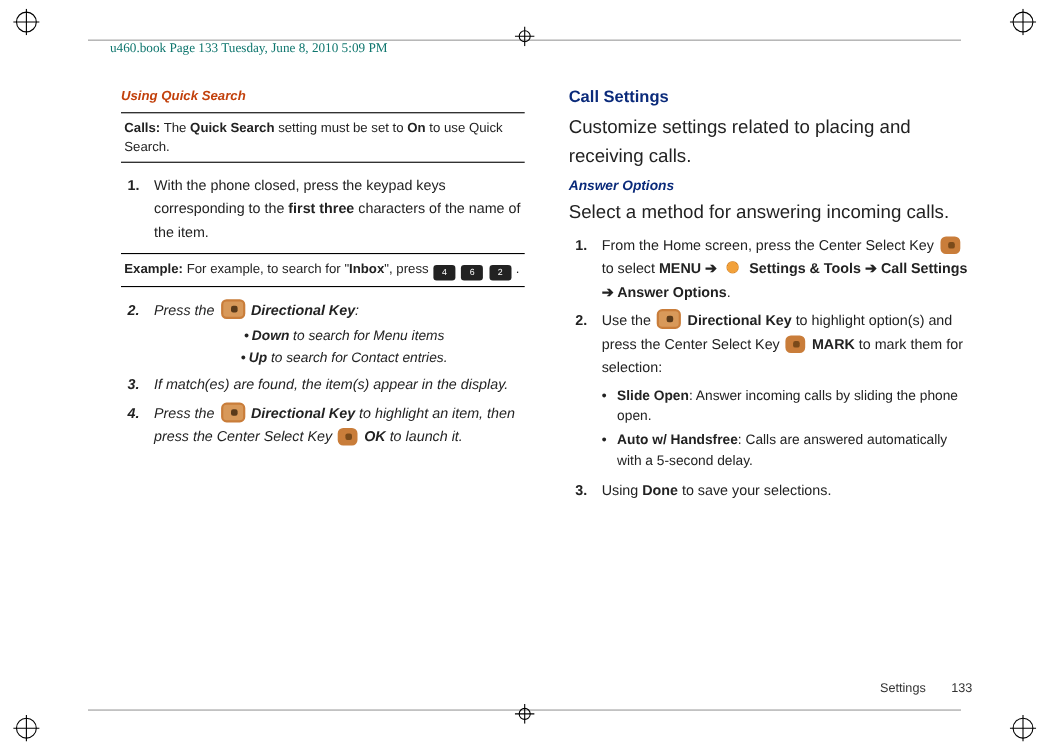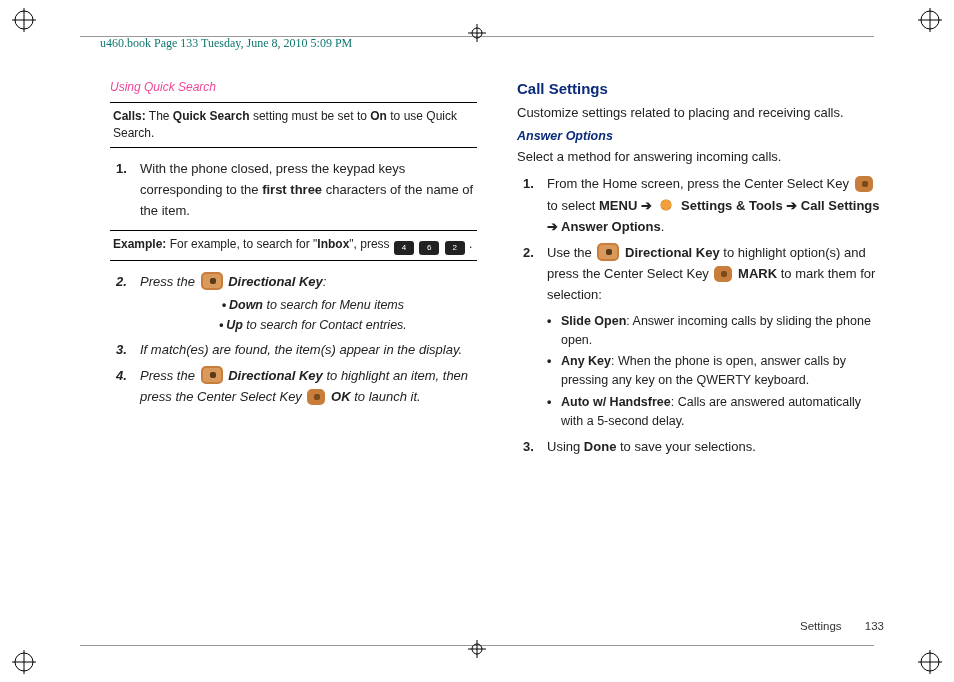--- a/index.html
+++ b/index.html
@@ -53,22 +53,22 @@
     right: 70px;
     bottom: 80px;
     display: flex;
     gap: 40px;
   }
   .col {
     flex: 1 1 0;
     min-width: 0;
   }
   .h3-blue {
-    color: #ec4899;
-    font-weight: normal;
+    color: #c2410c;
+    font-weight: bold;
     font-size: 12px;
     margin-bottom: 6px;
     font-style: italic;
   }
   .h2-blue {
     color: #0a2a7a;
     font-weight: bold;
     font-size: 15px;
     margin-bottom: 6px;
   }
@@ -197,21 +197,21 @@
     position: relative;
   }
   .footer {
     position: absolute;
     bottom: -30px;
     right: 0;
     font-size: 11.5px;
     color: #333;
   }
   .footer .pn { margin-left: 20px; }
-  p.body { font-size: 13px; line-height: 1.55; margin: 2px 0 6px; }
+  p.body { font-size: 17px; line-height: 1.55; margin: 2px 0 6px; }
   .arrow { font-weight: bold; }
 </style>
 </head>
 <body>
 
 <div class="crop-mark crop-tl"><svg viewBox="0 0 24 24">
       <circle cx="12" cy="12" r="9" fill="none" stroke="#000" stroke-width="1"></circle>
       <line x1="0" y1="12" x2="24" y2="12" stroke="#000"></line>
       <line x1="12" y1="0" x2="12" y2="24" stroke="#000"></line>
     </svg></div>
@@ -295,21 +295,20 @@
       <li>
         <span>From the Home screen, press the Center Select Key </span><span class="centerkey"></span><span> to select </span><span class="b">MENU</span><span class="arrow"> ➔ </span><span class="gearicon"></span>
         <span class="b">Settings &amp; Tools</span><span class="arrow">  ➔ </span><span class="b">Call Settings</span><span class="arrow">  ➔ </span><span class="b">Answer Options</span><span>.</span>
       </li>
       <li>
         <span>Use the </span><span class="dirkey"></span>
         <span class="b">Directional Key</span><span> to highlight option(s) and press the Center Select Key </span><span class="centerkey"></span>
         <span class="b">MARK</span><span> to mark them for selection:</span>
         <ul class="sub2">
           <li><span class="b">Slide Open</span><span>: Answer incoming calls by sliding the phone open.</span></li>
-          <li><span class="b">Any Key</span><span>: When the phone is open, answer calls by pressing any key on the QWERTY keyboard.</span></li>
           <li><span class="b">Auto w/ Handsfree</span><span>: Calls are answered automatically with a 5-second delay.</span></li>
         </ul>
       </li>
       <li>
         <span>Using </span><span class="b">Done</span><span> to save your selections.</span>
       </li>
     </ol>
 
     <div class="footer">
       <span>Settings</span>

